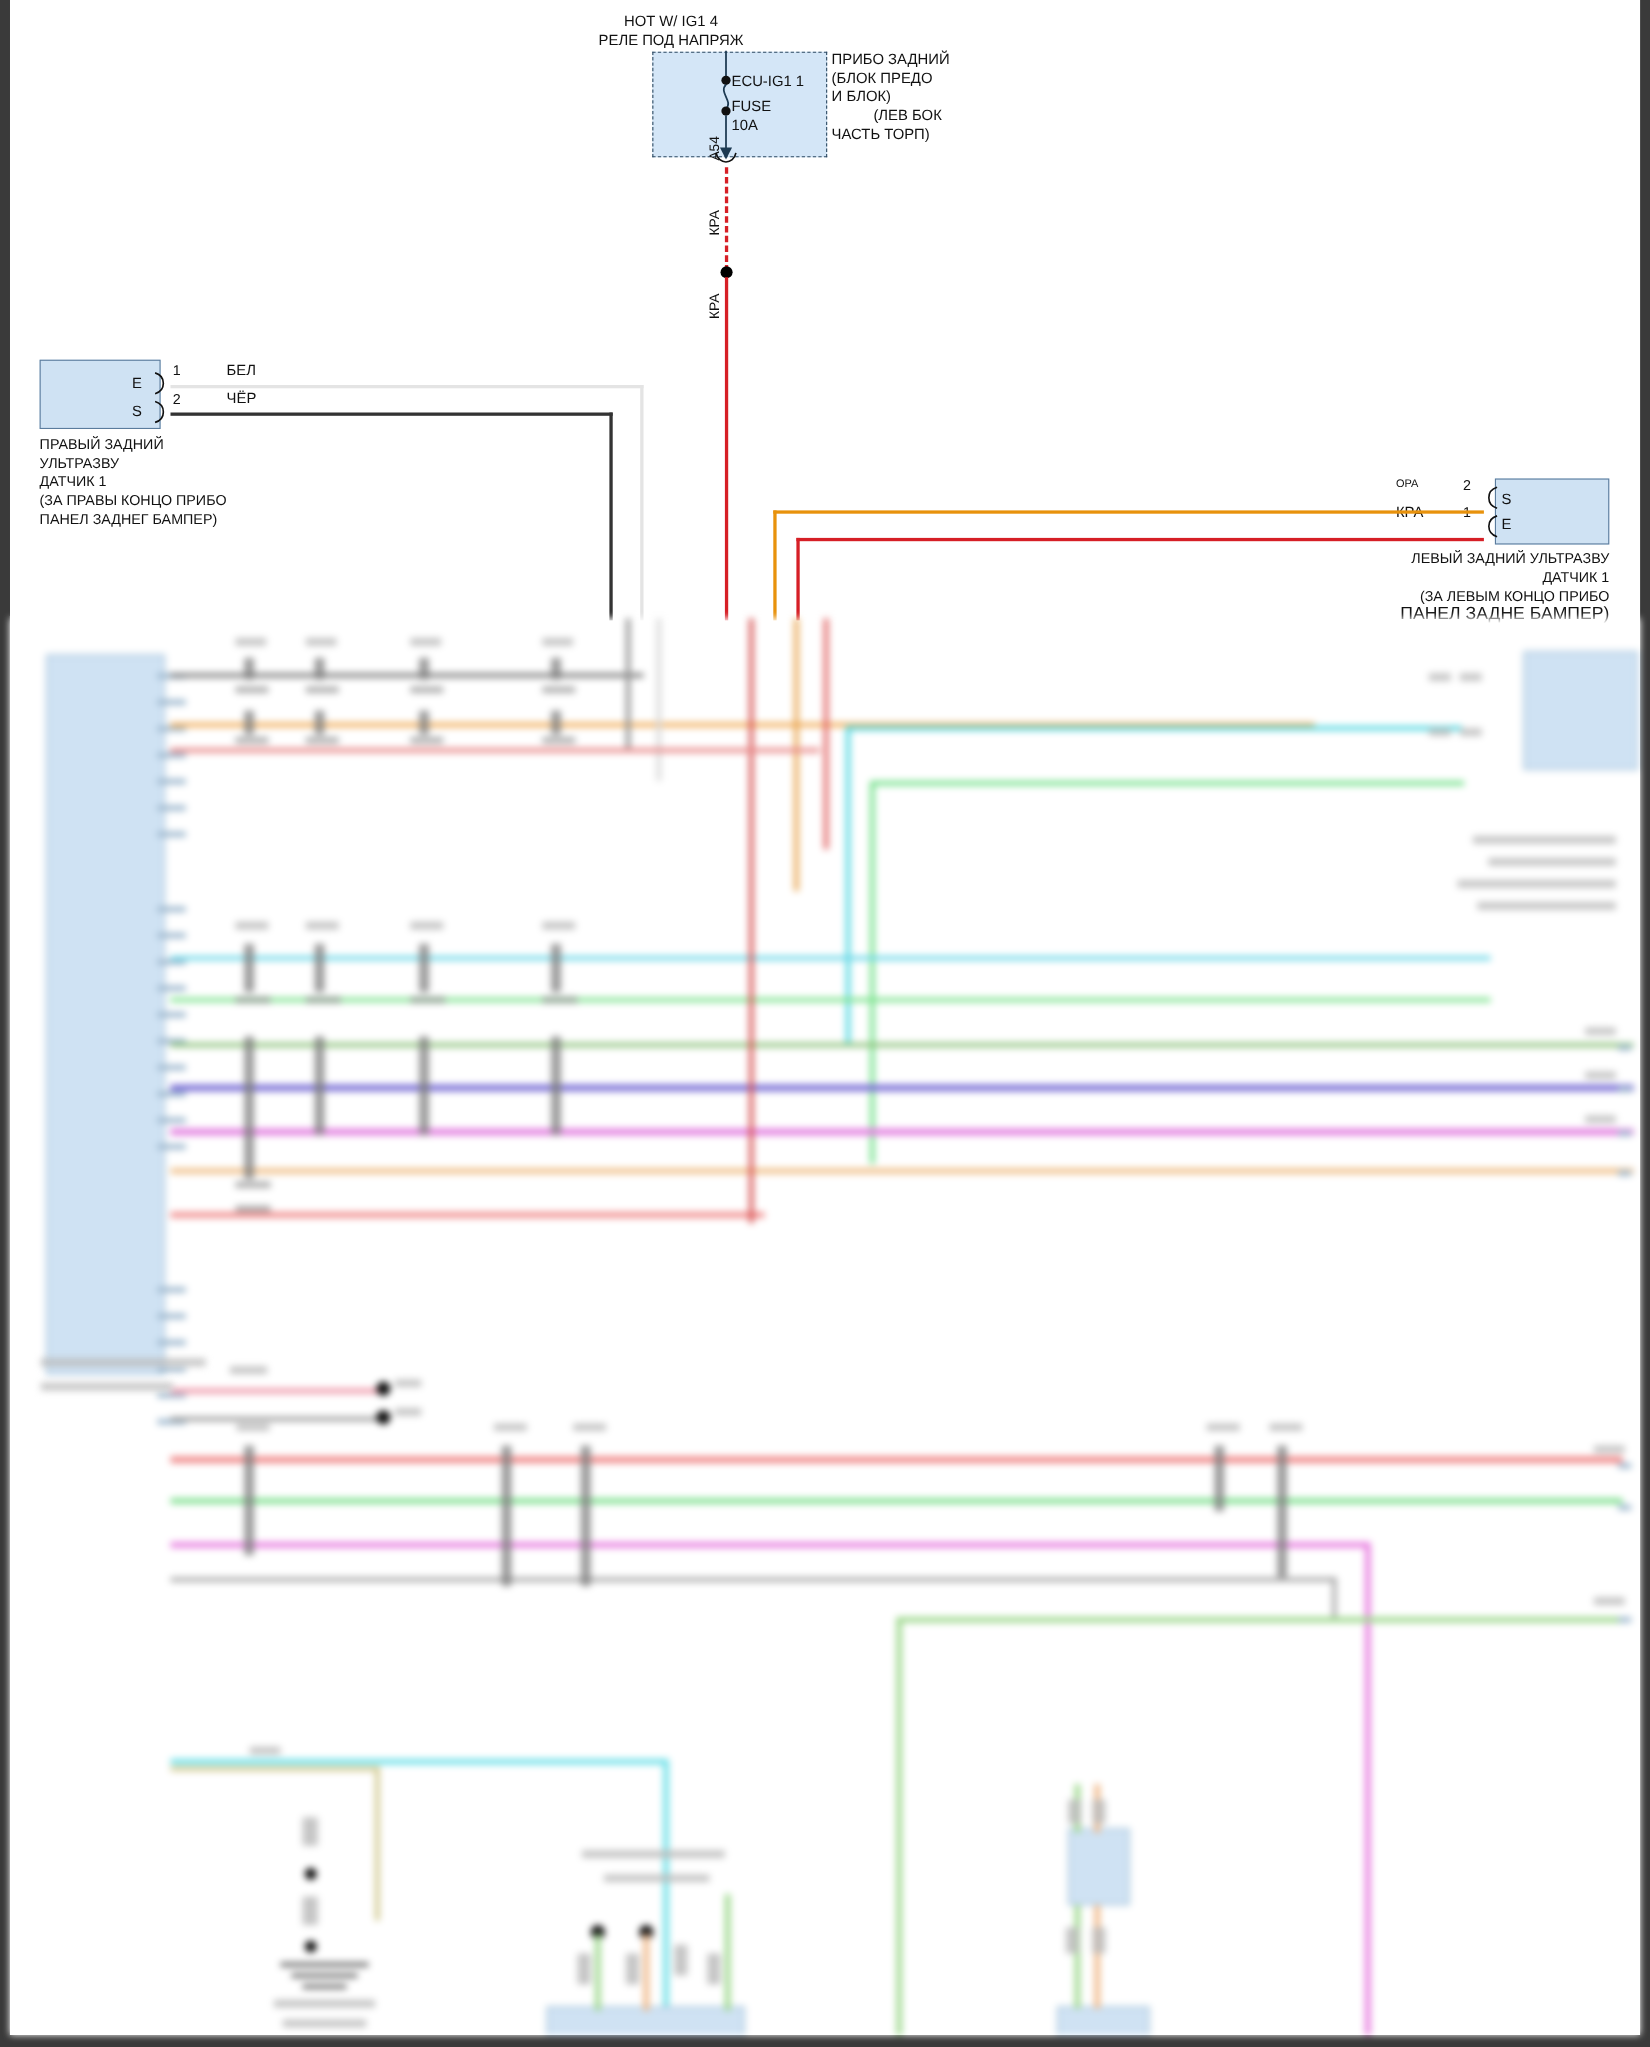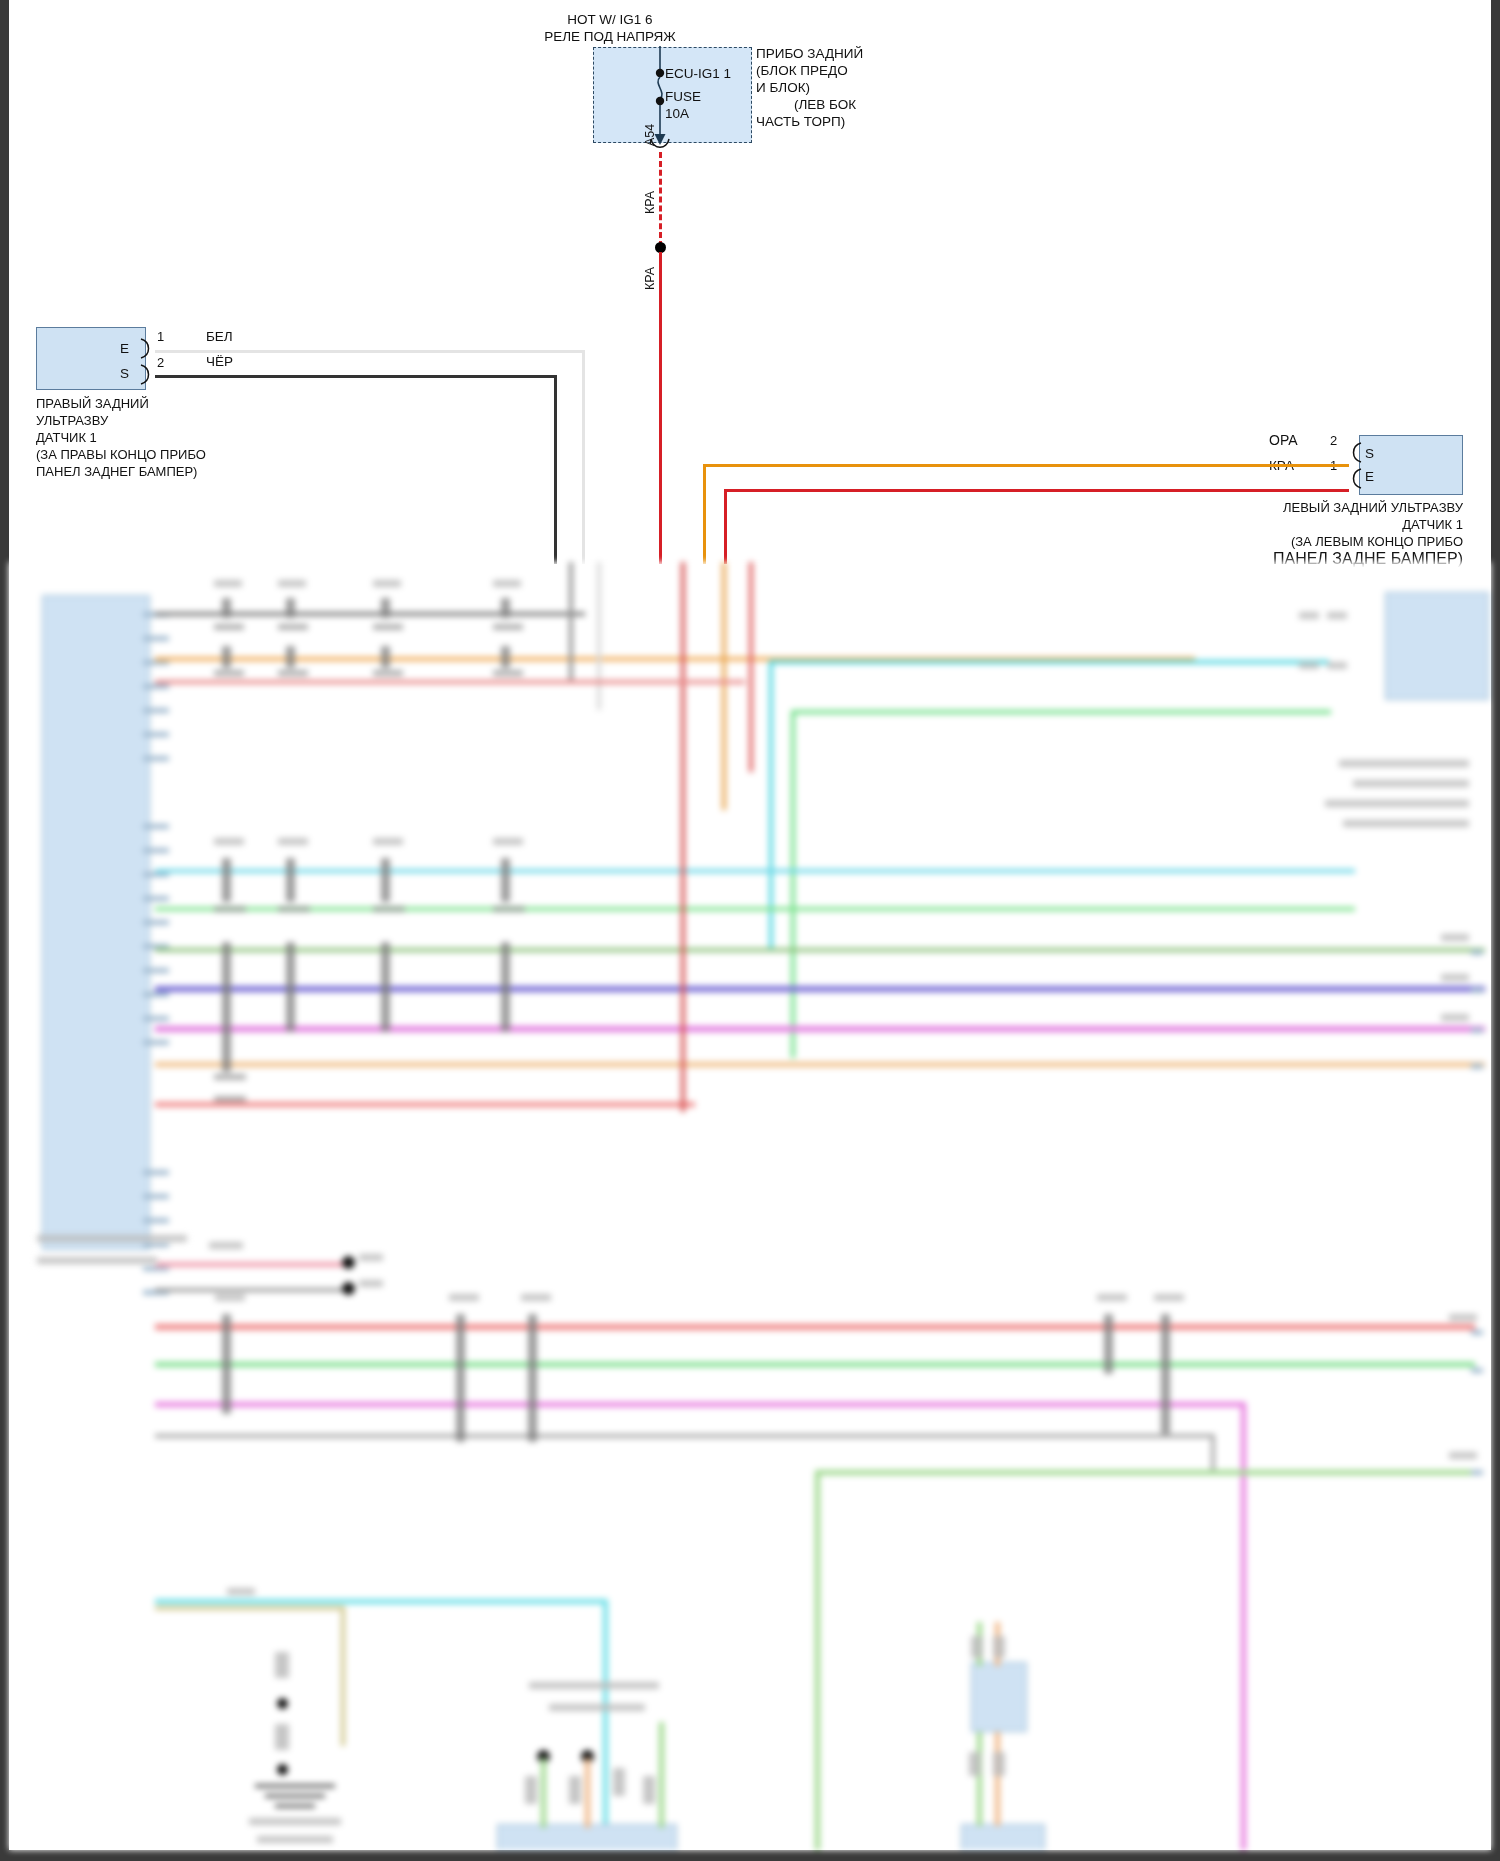--- a/index.html
+++ b/index.html
@@ -62,21 +62,21 @@
 </style>
 </head>
 <body>
 
 <div id="page">
 
   <div class="frame-left"></div>
   <div class="frame-right"></div>
   <div class="frame-bottom"></div>
 
-  <div class="txt c" style="left:500px;top:12px;width:220px;font-size:13.5px;">HOT W/ IG1 6</div>
+  <div class="txt c" style="left:500px;top:12px;width:220px;font-size:13.5px;">HOT W/ IG1 4</div>
   <div class="txt c" style="left:490px;top:29px;width:240px;font-size:13.5px;">РЕЛЕ ПОД НАПРЯЖ</div>
 
   <div class="box dashed" style="left:593px;top:47px;width:159px;height:96px;"></div>
 
   <svg style="position:absolute;left:640px;top:46px;width:40px;height:100px;">
     <line x1="20" y1="0" x2="20" y2="26" stroke="#1d3a52" stroke-width="1.6"></line>
     <circle cx="20" cy="27" r="4.2" fill="#111"></circle>
     <path d="M20 31 C 13 38, 27 46, 20 53" stroke="#1d3a52" stroke-width="1.6" fill="none"></path>
     <circle cx="20" cy="55" r="4.2" fill="#111"></circle>
     <line x1="20" y1="59" x2="20" y2="92" stroke="#1d3a52" stroke-width="1.6"></line>
@@ -143,21 +143,21 @@
   <svg style="position:absolute;left:1348px;top:440px;width:16px;height:26px;">
     <path d="M13 3 C 3 6, 3 19, 13 22" stroke="#111" stroke-width="1.5" fill="none"></path>
   </svg>
   <svg style="position:absolute;left:1348px;top:466px;width:16px;height:26px;">
     <path d="M13 3 C 3 6, 3 19, 13 22" stroke="#111" stroke-width="1.5" fill="none"></path>
   </svg>
 
   <div class="txt" style="left:1330px;top:433px;font-size:13px;">2</div>
   <div class="txt" style="left:1330px;top:458px;font-size:13px;">1</div>
 
-  <div class="txt" style="left:1269px;top:433px;font-size:14px;">OPA</div>
+  <div class="txt" style="left:1269px;top:433px;font-size:10px;">OPA</div>
   <div class="txt" style="left:1269px;top:458px;font-size:13.5px;">КРА</div>
 
   <div class="wire" style="left:703px;top:464px;width:646px;height:3.2px;background:#e8920c;"></div>
   <div class="wire" style="left:703px;top:464px;width:3.2px;height:100px;background:#e8920c;"></div>
 
   <div class="wire" style="left:724px;top:489px;width:625px;height:3.2px;background:#d61f26;"></div>
   <div class="wire" style="left:724px;top:489px;width:3.2px;height:75px;background:#d61f26;"></div>
 
   <div class="txt r" style="left:1060px;top:500px;width:403px;font-size:13px;">ЛЕВЫЙ ЗАДНИЙ УЛЬТРАЗВУ</div>
   <div class="txt r" style="left:1060px;top:517px;width:403px;font-size:13px;">ДАТЧИК 1</div>

